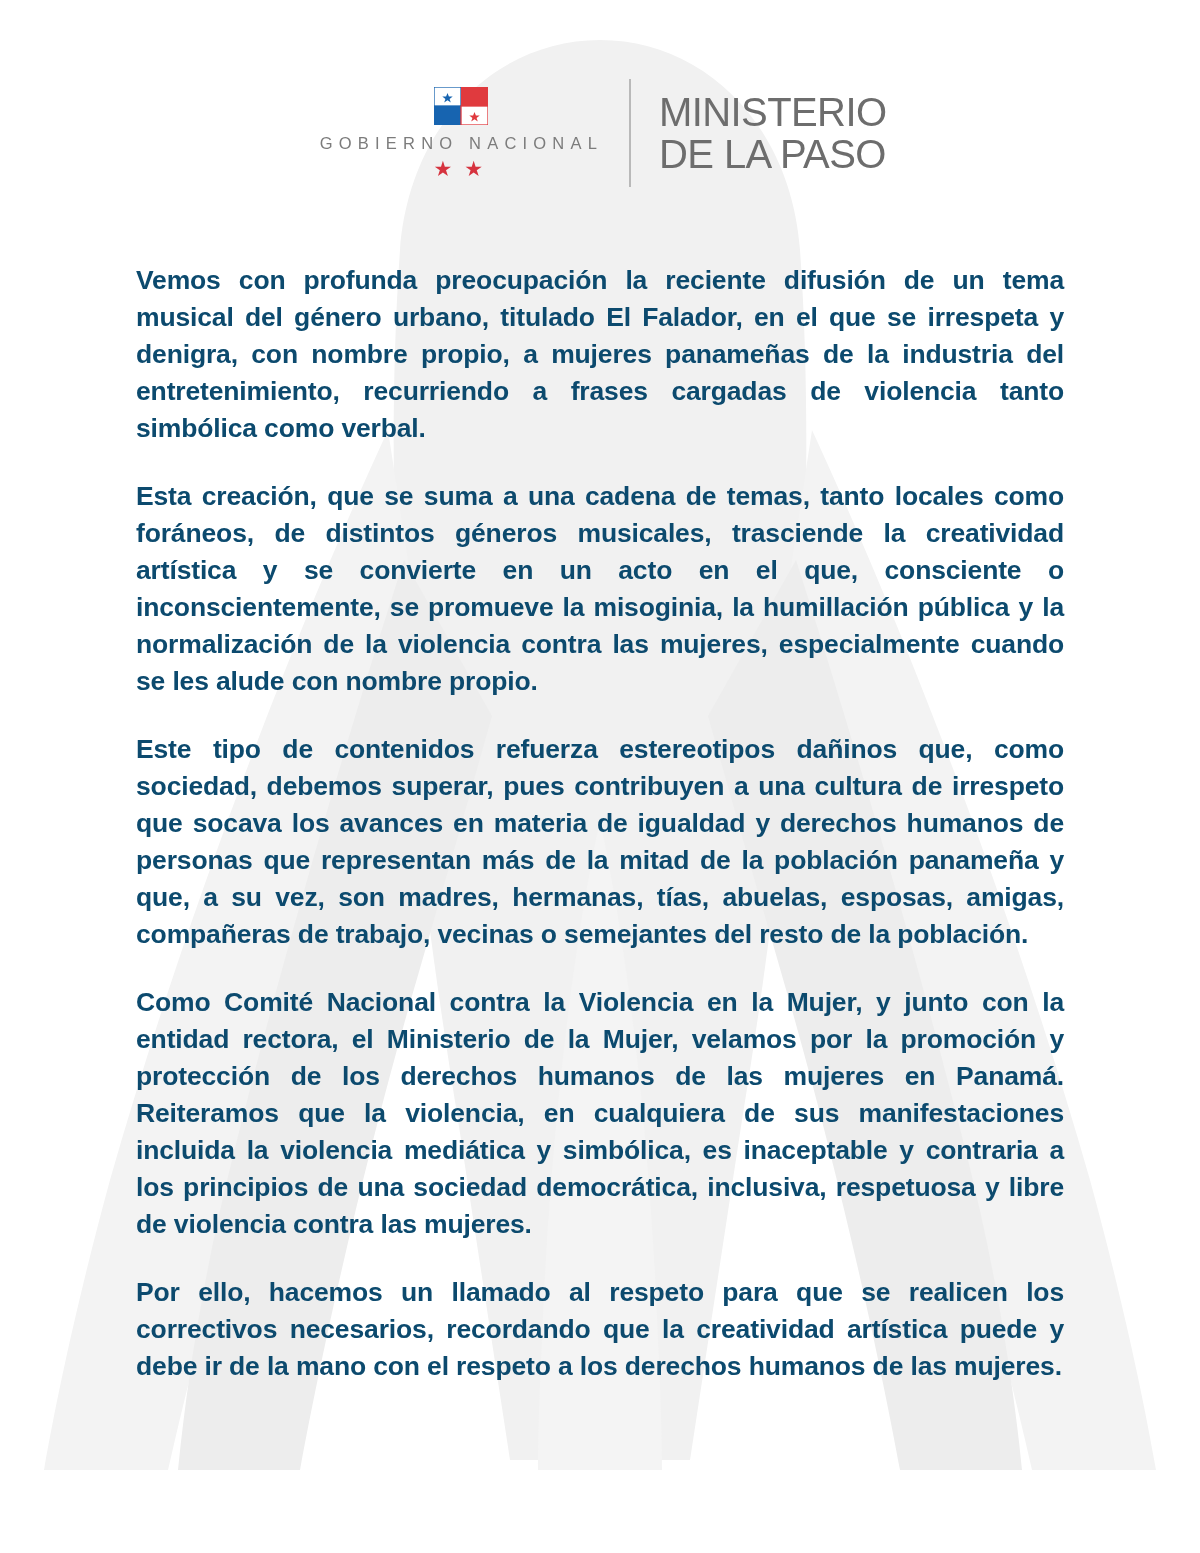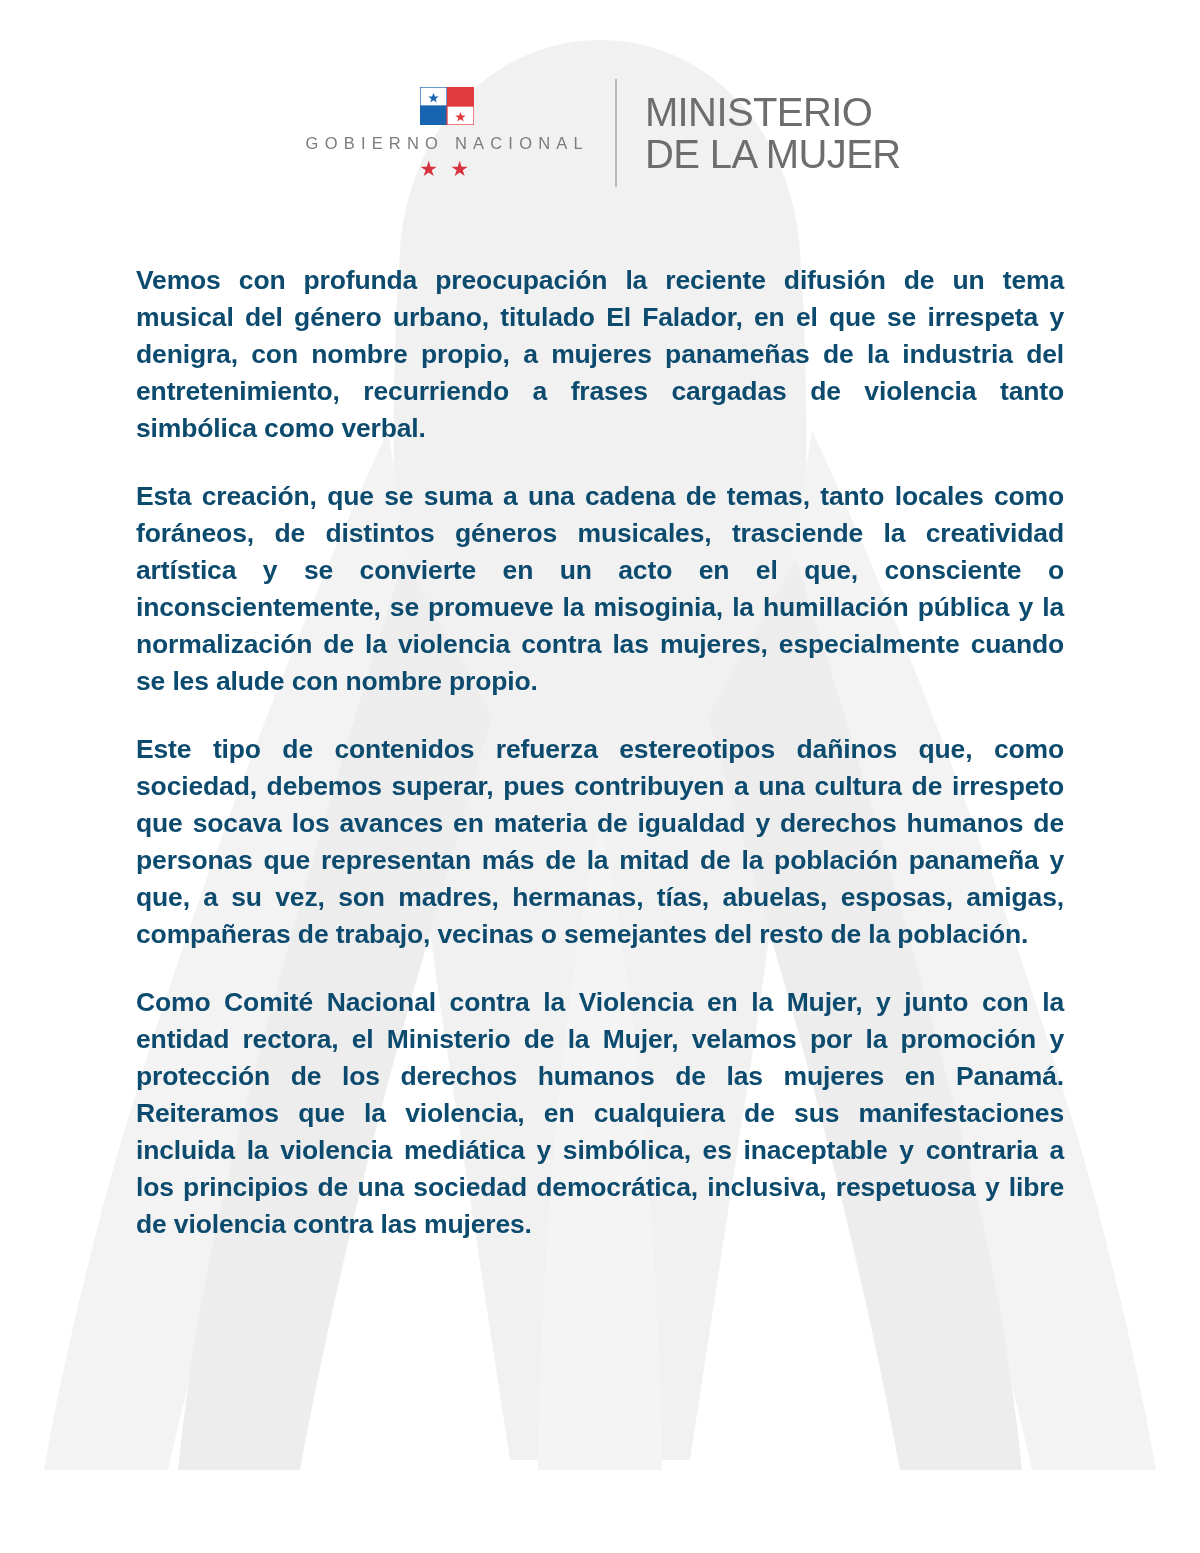--- a/index.html
+++ b/index.html
@@ -184,24 +184,25 @@
       <div class="gov-line2-wrap">
         <span class="star">★</span>
         <span class="star">★</span>
       </div>
     </div>
 
     <div class="divider-rule"></div>
 
     <div class="ministry-block">
       <div class="ministry-line">MINISTERIO</div>
-      <div class="ministry-line">DE LA MUJER</div>
+      <div class="ministry-line">DE LA PASO</div>
     </div>
 
   </div>
 </header>
 
 <main id="doc-body">
   <p class="doc-paragraph">Vemos con profunda preocupación la reciente difusión de un tema musical del género urbano, titulado El Falador, en el que se irrespeta y denigra, con nombre propio, a mujeres panameñas de la industria del entretenimiento, recurriendo a frases cargadas de violencia tanto simbólica como verbal.</p>
   <p class="doc-paragraph">Esta creación, que se suma a una cadena de temas, tanto locales como foráneos, de distintos géneros musicales, trasciende la creatividad artística y se convierte en un acto en el que, consciente o inconscientemente, se promueve la misoginia, la humillación pública y la normalización de la violencia contra las mujeres, especialmente cuando se les alude con nombre propio.</p>
   <p class="doc-paragraph">Este tipo de contenidos refuerza estereotipos dañinos que, como sociedad, debemos superar, pues contribuyen a una cultura de irrespeto que socava los avances en materia de igualdad y derechos humanos de personas que representan más de la mitad de la población panameña y que, a su vez, son madres, hermanas, tías, abuelas, esposas, amigas, compañeras de trabajo, vecinas o semejantes del resto de la población.</p>
   <p class="doc-paragraph">Como Comité Nacional contra la Violencia en la Mujer, y junto con la entidad rectora, el Ministerio de la Mujer, velamos por la promoción y protección de los derechos humanos de las mujeres en Panamá. Reiteramos que la violencia, en cualquiera de sus manifestaciones incluida la violencia mediática y simbólica, es inaceptable y contraria a los principios de una sociedad democrática, inclusiva, respetuosa y libre de violencia contra las mujeres.</p>
+  <p class="doc-paragraph">Por ello, hacemos un llamado al respeto para que se realicen los correctivos necesarios, recordando que la creatividad artística puede y debe ir de la mano con el respeto a los derechos humanos de las mujeres.</p>
 </main>
 
 </body></html>

